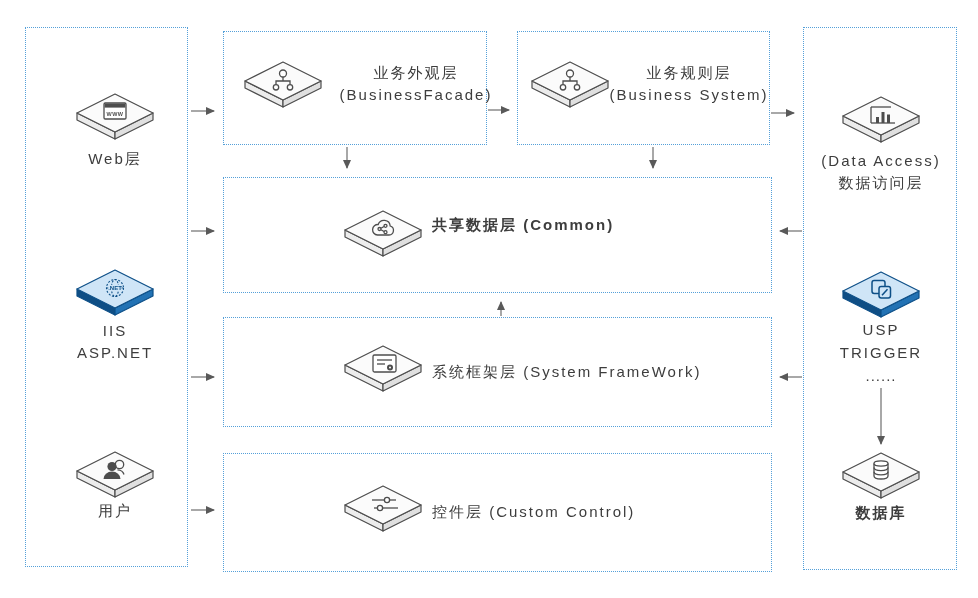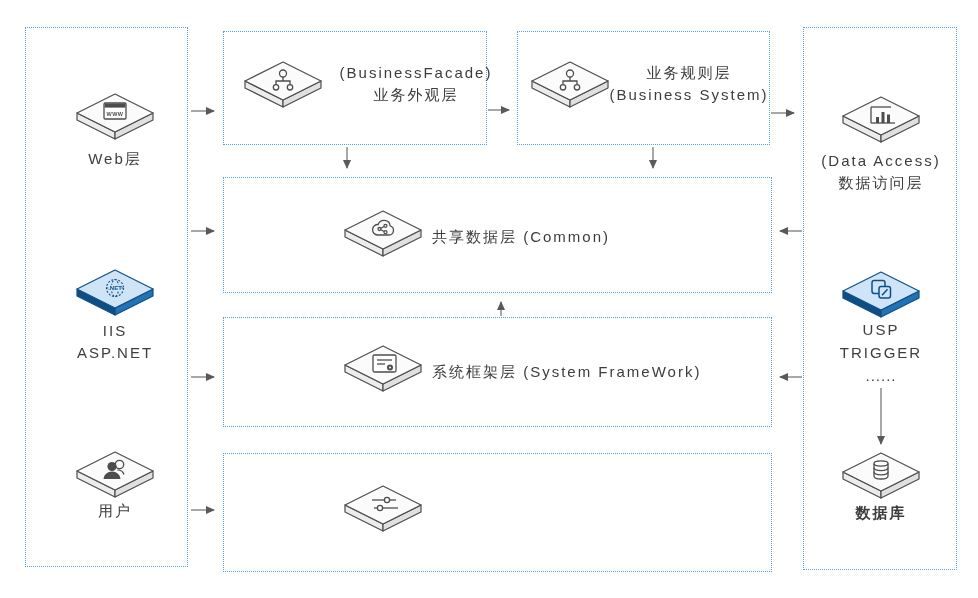--- a/index.html
+++ b/index.html
@@ -117,22 +117,22 @@
       </g>
       <g stroke="#4d4d4d" stroke-width="1.3" fill="#fff">
         <path d="M40 17 V21 M33 25 V21 H47 V25" fill="none"></path>
         <circle cx="40" cy="13.5" r="3.5"></circle>
         <circle cx="33" cy="27.3" r="2.7"></circle>
         <circle cx="47" cy="27.3" r="2.7"></circle>
       </g>
     </svg>
   </div>
   <div class="lbl cc" style="left:416px;top:62px;">
+    <span>业务外观层</span>
     <span>(BusinessFacade)</span>
-    <span>业务外观层</span>
   </div>
 
   <div class="node" style="left:530px;top:60px;">
     <svg width="80" height="56" viewBox="0 0 80 56">
       <g stroke="#4d4d4d" stroke-width="1.2" stroke-linejoin="round">
         <path d="M2 21 L2 28 L40 47 L40 40 Z" fill="#ececec"></path>
         <path d="M78 21 L78 28 L40 47 L40 40 Z" fill="#e0e0e0"></path>
         <path d="M40 2 L78 21 L40 40 L2 21 Z" fill="#fbfbfb"></path>
       </g>
       <g stroke="#4d4d4d" stroke-width="1.3" fill="#fff">
@@ -157,21 +157,21 @@
       </g>
       <g stroke="#4d4d4d" stroke-width="1.3" fill="none">
         <path d="M34.5 26 h11.5 a4.6 4.6 0 0 0 1.2-9 a6.2 6.2 0 0 0-12-1.5 a5 5 0 0 0-0.7 10.5 Z"></path>
         <circle cx="42.5" cy="16.8" r="1.5"></circle>
         <circle cx="36.5" cy="20" r="1.5"></circle>
         <circle cx="42.5" cy="23.2" r="1.5"></circle>
         <path d="M38 19.2 L41 17.5 M38 20.8 L41 22.5"></path>
       </g>
     </svg>
   </div>
-  <div class="lbl" style="left:432px;top:226px;">
+  <div class="lbl" style="left:432px;top:214px;font-weight:bold;">
     <span>共享数据层 (Common)</span>
   </div>
 
   <div class="node" style="left:343px;top:344px;">
     <svg width="80" height="56" viewBox="0 0 80 56">
       <g stroke="#4d4d4d" stroke-width="1.2" stroke-linejoin="round">
         <path d="M2 21 L2 28 L40 47 L40 40 Z" fill="#ececec"></path>
         <path d="M78 21 L78 28 L40 47 L40 40 Z" fill="#e0e0e0"></path>
         <path d="M40 2 L78 21 L40 40 L2 21 Z" fill="#fbfbfb"></path>
       </g>
@@ -195,20 +195,23 @@
         <path d="M78 21 L78 28 L40 47 L40 40 Z" fill="#e0e0e0"></path>
         <path d="M40 2 L78 21 L40 40 L2 21 Z" fill="#fbfbfb"></path>
       </g>
       <g stroke="#4d4d4d" stroke-width="1.3" fill="#fff">
         <path d="M29 16 H53"></path>
         <circle cx="44" cy="16" r="2.6"></circle>
         <path d="M31 24 H55"></path>
         <circle cx="37" cy="24" r="2.6"></circle>
       </g>
     </svg>
+  </div>
+  <div class="lbl" style="left:432px;top:501px;">
+    <span>控件层 (Custom Control)</span>
   </div>
 
   <div class="node" style="left:841px;top:95px;">
     <svg width="80" height="56" viewBox="0 0 80 56">
       <g stroke="#4d4d4d" stroke-width="1.2" stroke-linejoin="round">
         <path d="M2 21 L2 28 L40 47 L40 40 Z" fill="#ececec"></path>
         <path d="M78 21 L78 28 L40 47 L40 40 Z" fill="#e0e0e0"></path>
         <path d="M40 2 L78 21 L40 40 L2 21 Z" fill="#fbfbfb"></path>
       </g>
       <g stroke="#4d4d4d" stroke-width="1.3" fill="none">

